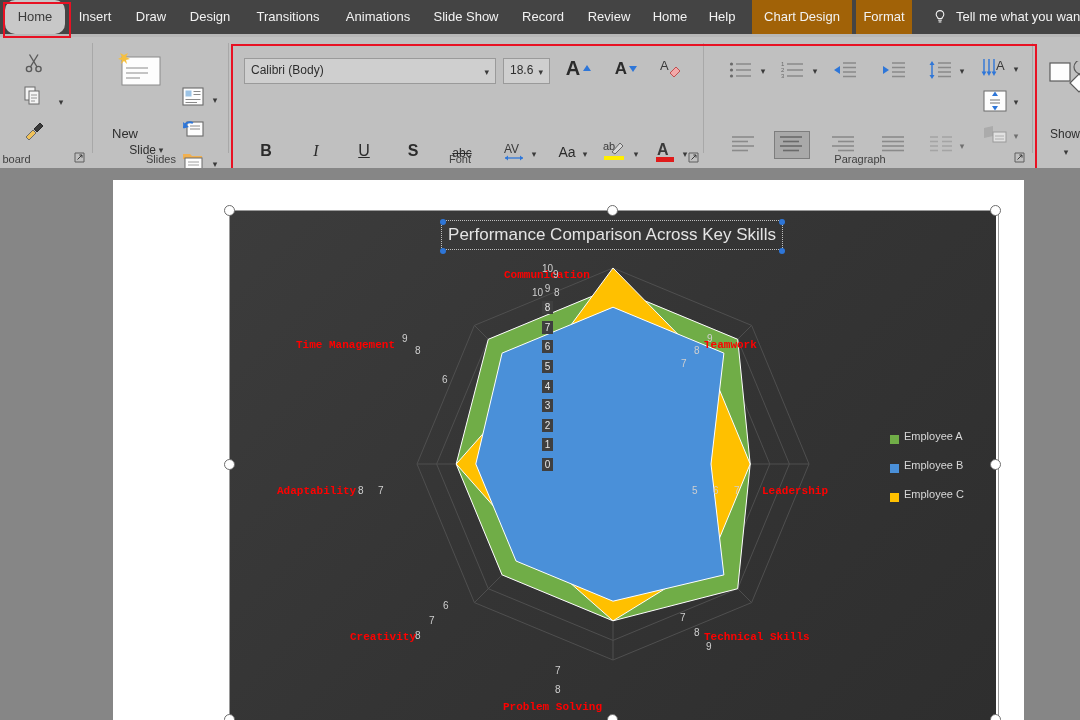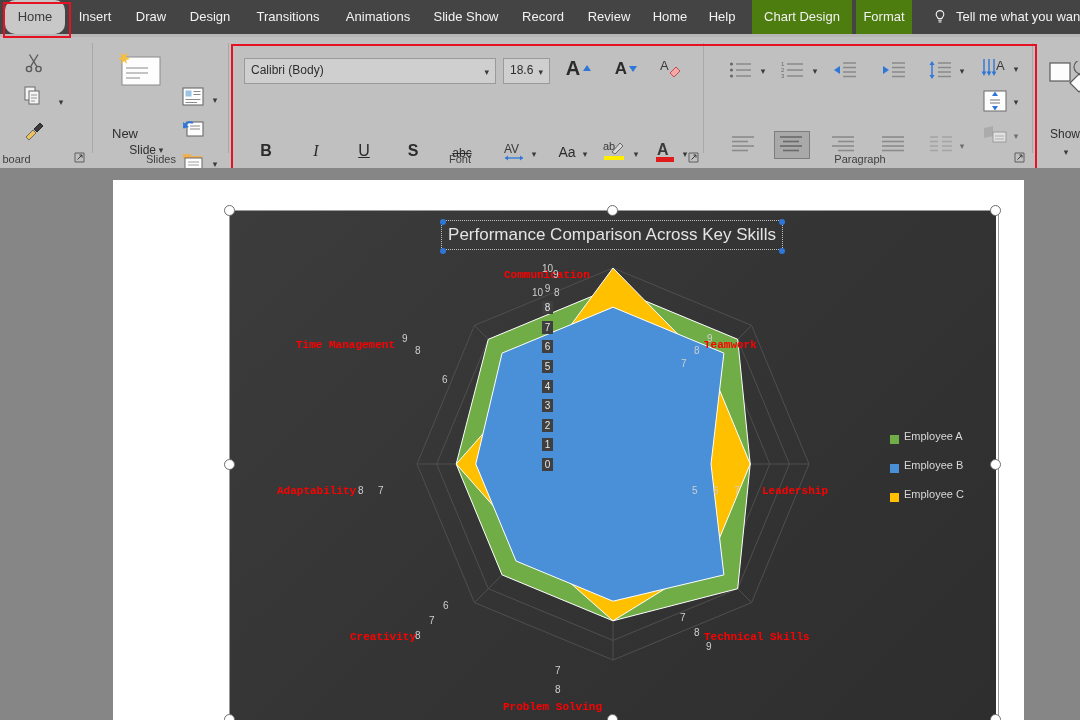--- a/index.html
+++ b/index.html
@@ -15,21 +15,21 @@
     background:#444444;
   }
   .tab{
     position:absolute;top:0;height:34px;line-height:34px;
     color:#f2f2f2;font-size:13px;text-align:center;
     white-space:nowrap;
   }
   .tab.active{
     background:#c8c8c8;color:#3b3b3b;
   }
-  .tab.contextual{background:#4d7c0f;}
+  .tab.contextual{background:#a16207;}
   .tabbar-underline{
     position:absolute;left:0;top:34px;width:1080px;height:3px;background:#b7b7b7;
   }
   .tellme{
     position:absolute;top:0;height:34px;line-height:34px;color:#f2f2f2;font-size:13px;
     white-space:nowrap;
   }
   .bulb{
     position:absolute;top:9px;width:16px;height:16px;
   }

